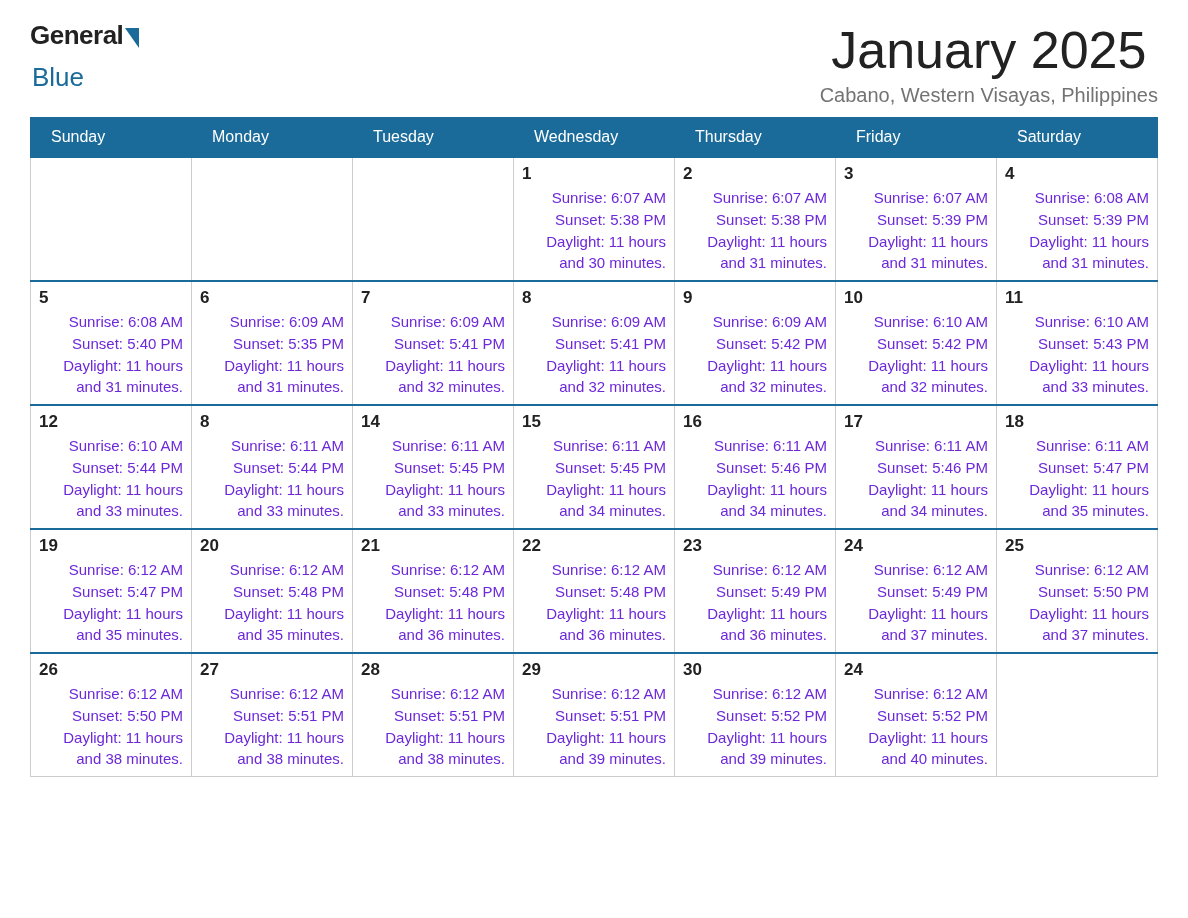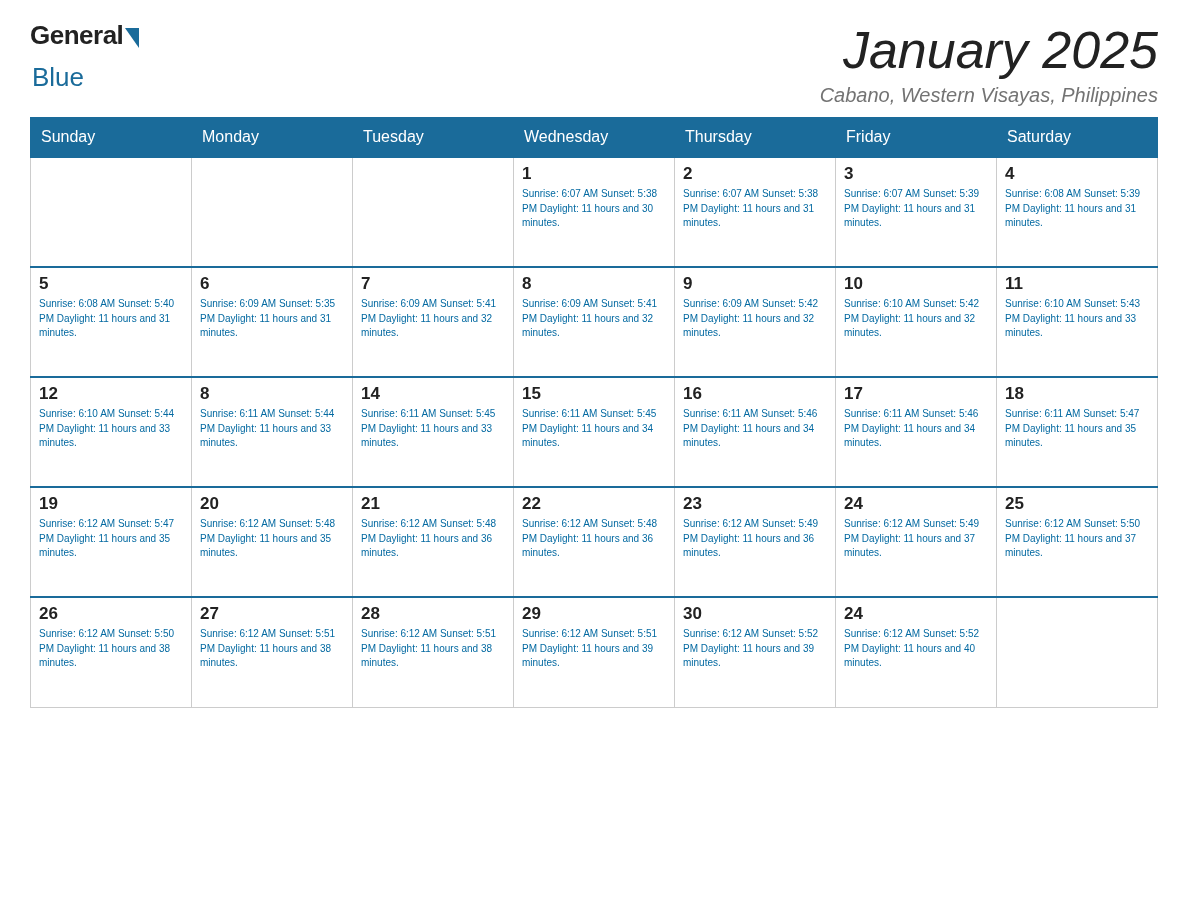--- a/index.html
+++ b/index.html
@@ -42,22 +42,21 @@
       margin-left: 2px;
       margin-top: 4px;
     }
     .logo-blue {
       font-size: 26px;
       font-weight: normal;
       color: #1a6b9a;
       margin-left: 2px;
     }
     .title-section {
-      text-align: right;
-      font-style: italic;
+      text-align: center;
     }
     .month-title {
       font-size: 52px;
       font-weight: normal;
       color: #222;
     }
     .location {
       font-size: 20px;
       color: #737373;
       margin-top: 4px;
@@ -65,43 +64,44 @@
     .calendar {
       width: 100%;
       border-collapse: collapse;
       margin-top: 10px;
     }
     .calendar th {
       background: #1a6b9a;
       color: #fff;
       font-size: 16px;
       font-weight: normal;
-      padding: 10px 10px;
+      padding: 10px 20px;
       text-align: left;
       border: 1px solid #1a6b9a;
     }
     .calendar td {
       border: 1px solid #ccc;
       vertical-align: top;
       padding: 6px 8px;
       width: 14.28%;
       min-height: 110px;
       height: 110px;
     }
     .day-num {
       font-size: 17px;
       font-weight: bold;
       color: #222;
       display: block;
       margin-bottom: 3px;
     }
     .day-info {
-      font-size: 10px;
-      color: #0369a1;
+      font-size: 15px;
+      color: #6d28d9;
       line-height: 1.45;
+      text-align: right;
     }
     .empty-cell {
       background: #fff;
     }
     tr.week-row td {
       border-top: 2px solid #1a6b9a;
     }
   </style>
 </head>
 <body>

